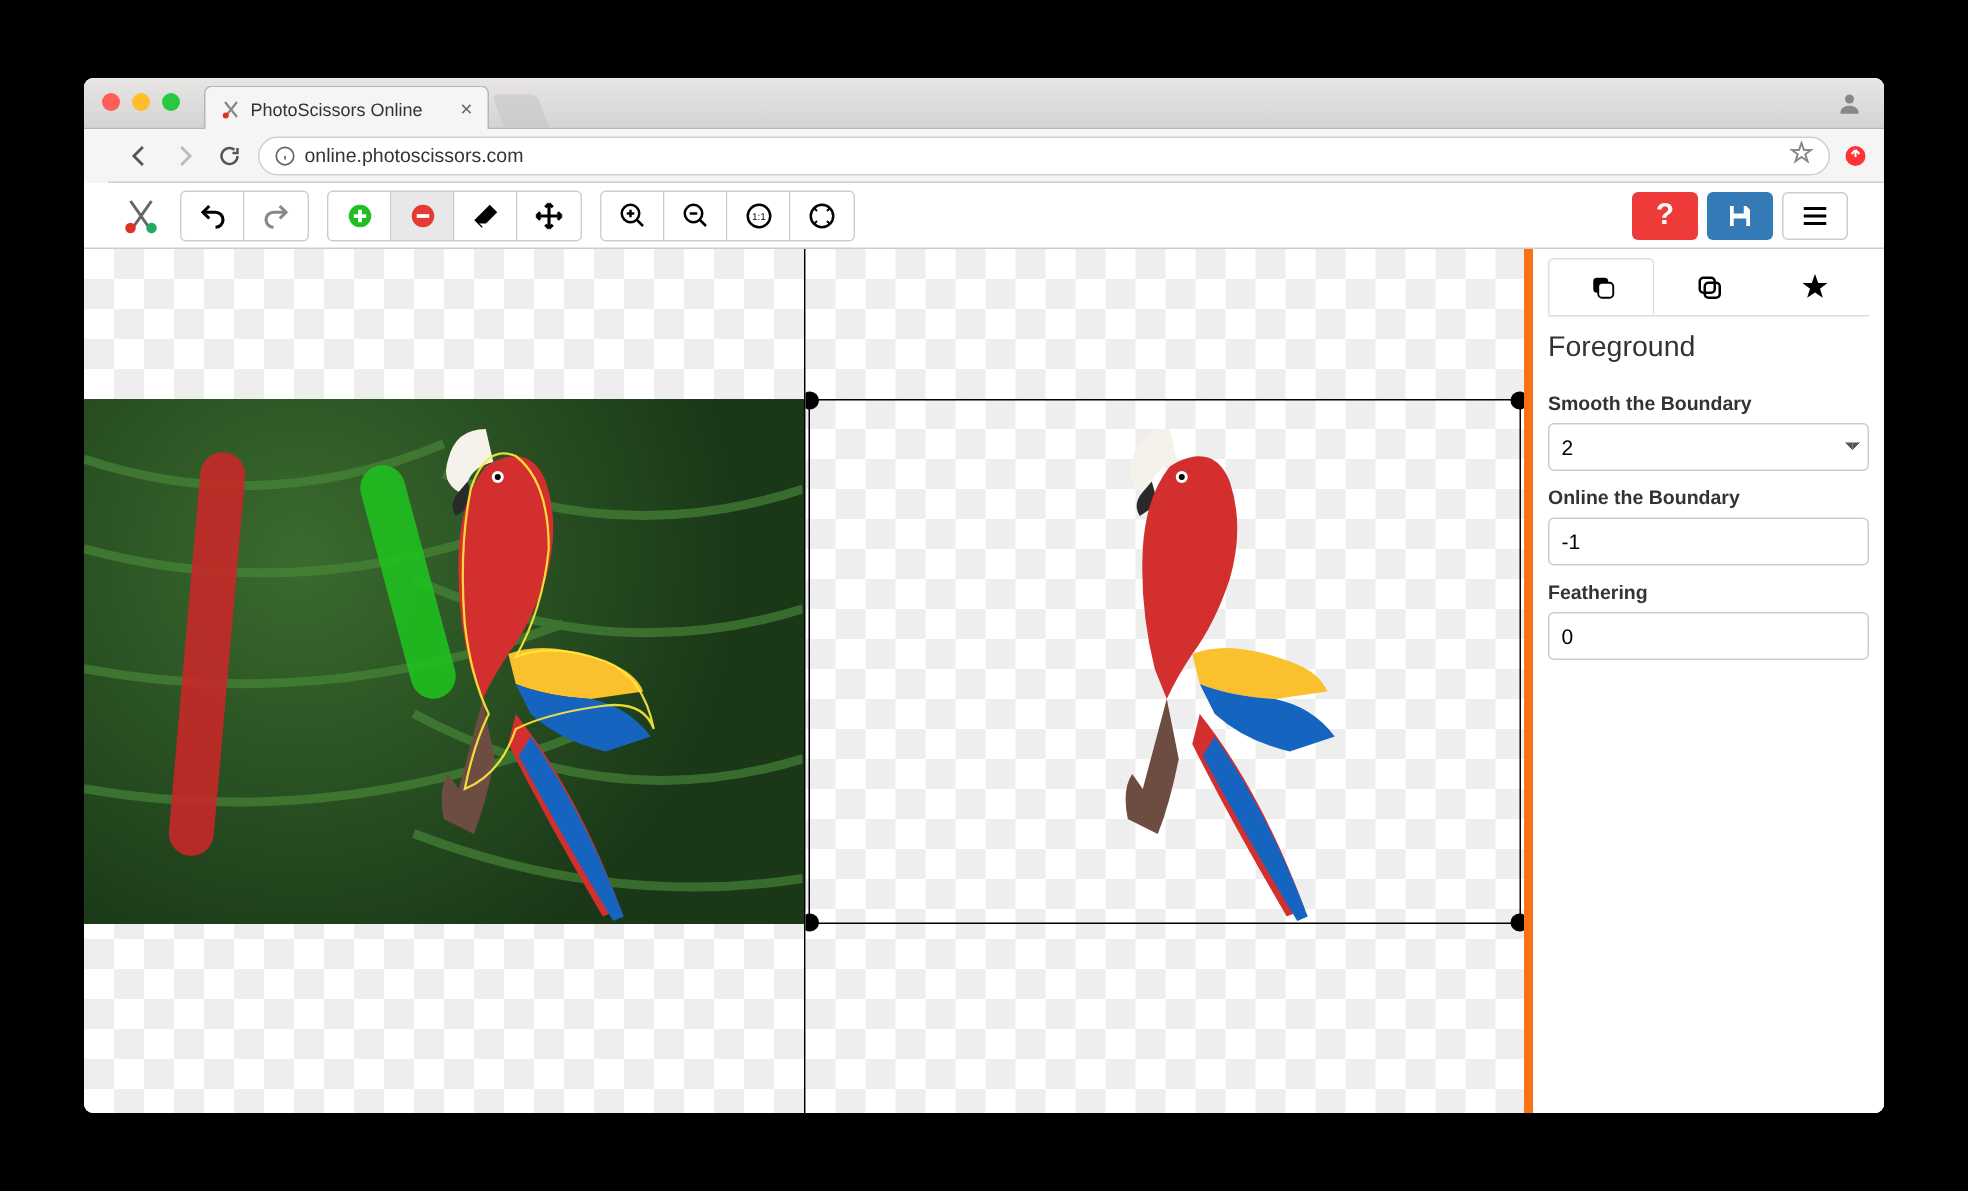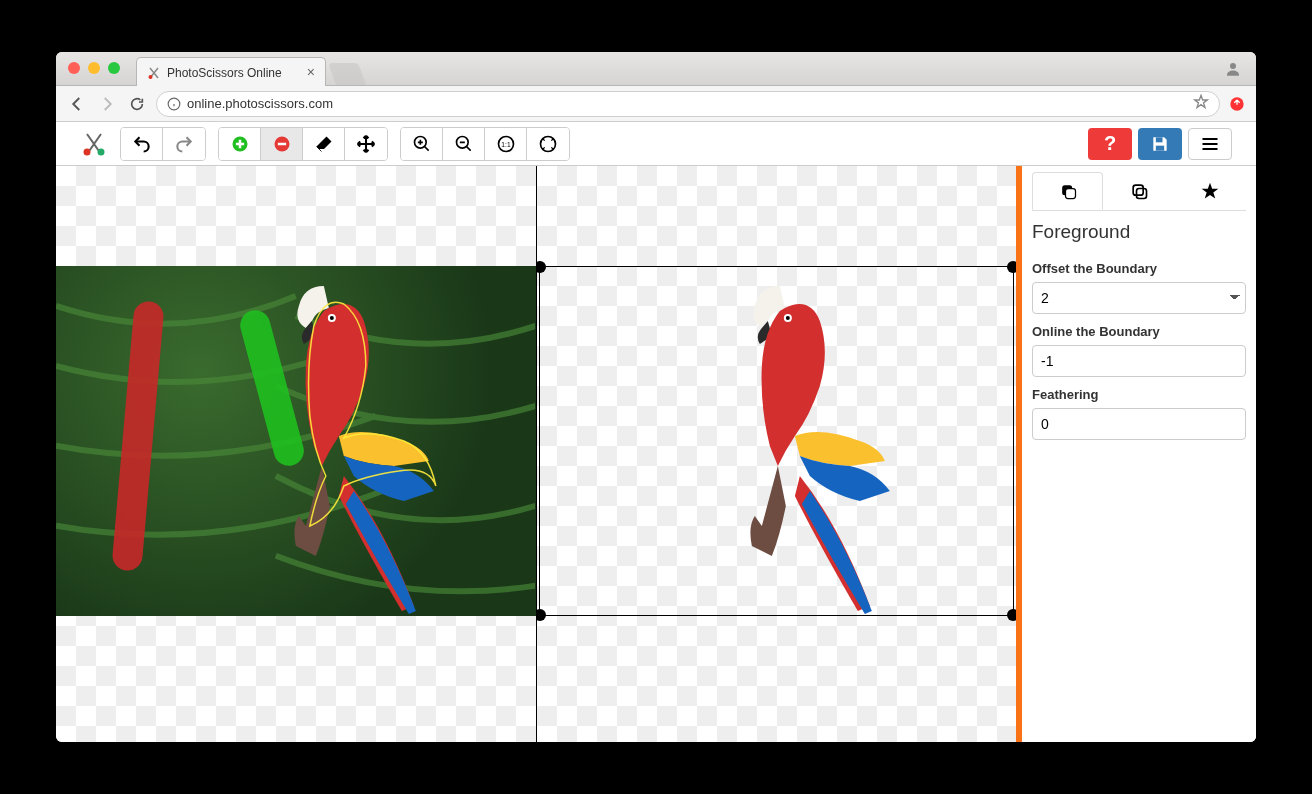--- a/index.html
+++ b/index.html
@@ -84,20 +84,21 @@
   top: 8px;
 }
 .addressbar {
   height: 36px;
   background: #f5f5f5;
   border-bottom: 1px solid #d0cecb;
   display: flex;
   align-items: center;
   padding: 0 10px;
   gap: 8px;
+  margin-left: 16px;
 }
 .nav-btn { width: 22px; height: 22px; display: flex; align-items: center; justify-content: center; color: #333; cursor: pointer; }
 .nav-btn.disabled { color: #aaa; cursor: default; }
 .url-box {
   flex: 1;
   height: 26px;
   background: #fff;
   border: 1px solid #d0cfce;
   border-radius: 14px;
   display: flex;
@@ -550,21 +551,21 @@
         </div>
         <div class="side-tab">
           <svg width="20" height="20" viewBox="0 0 24 24" fill="#000">
               <path d="M12 2l2.6 7.2H22l-6 4.6 2.3 7.2L12 16.8 5.7 21l2.3-7.2-6-4.6h7.4z"></path>
             </svg>
         </div>
       </div>
 
       <div class="section-title">Foreground</div>
 
-      <div class="field-label">Offset the Boundary</div>
+      <div class="field-label">Smooth the Boundary</div>
       <select class="field-select">
         <option>2</option>
       </select>
 
       <div class="field-label">Online the Boundary</div>
       <input class="field-input" value="-1" style="">
 
       <div class="field-label">Feathering</div>
       <input class="field-input" value="0" style="">
     </div>

